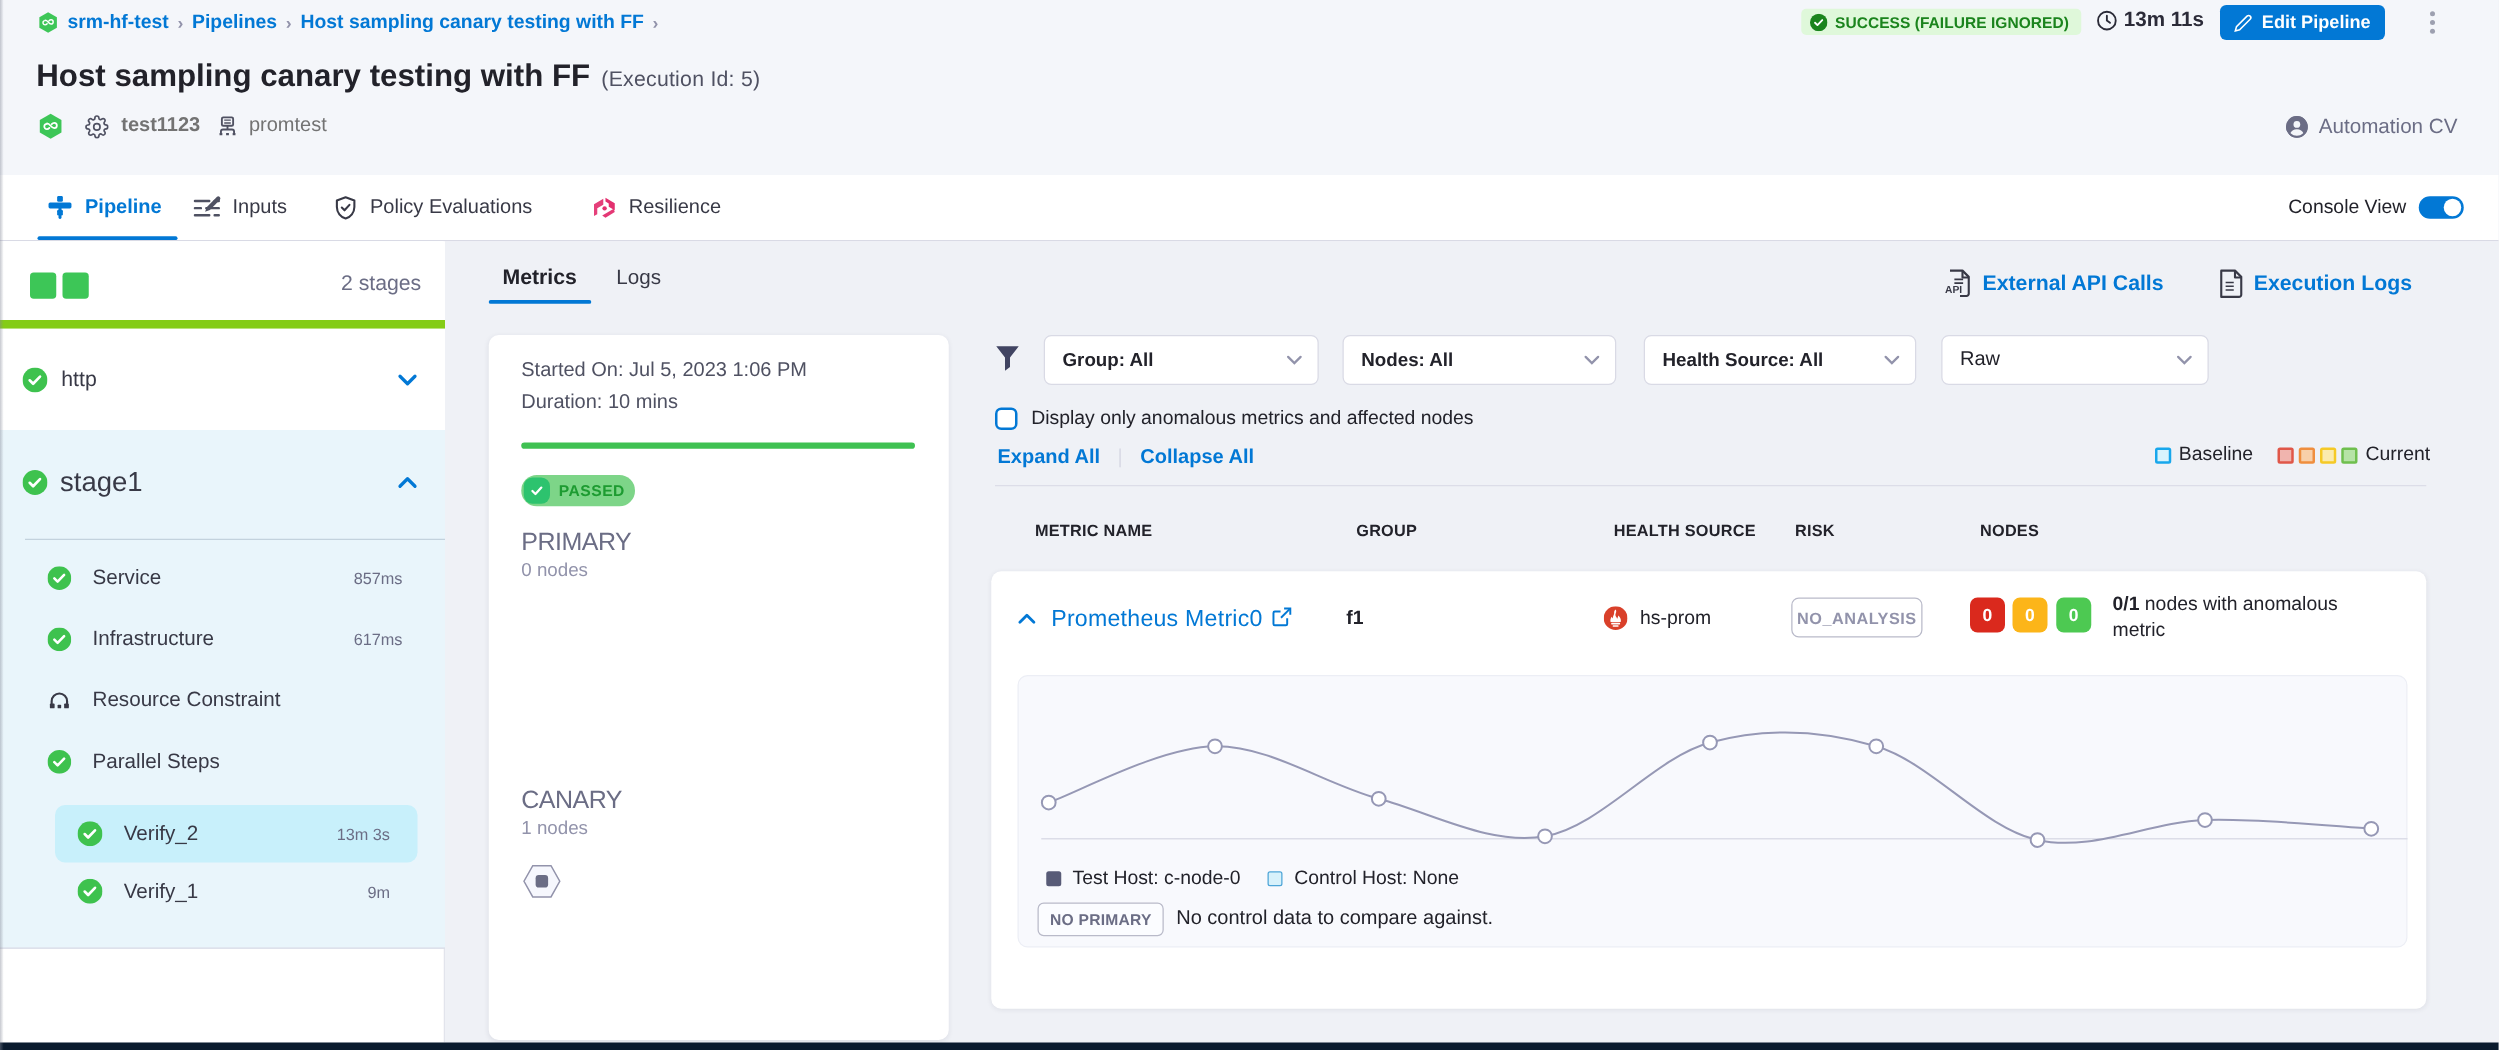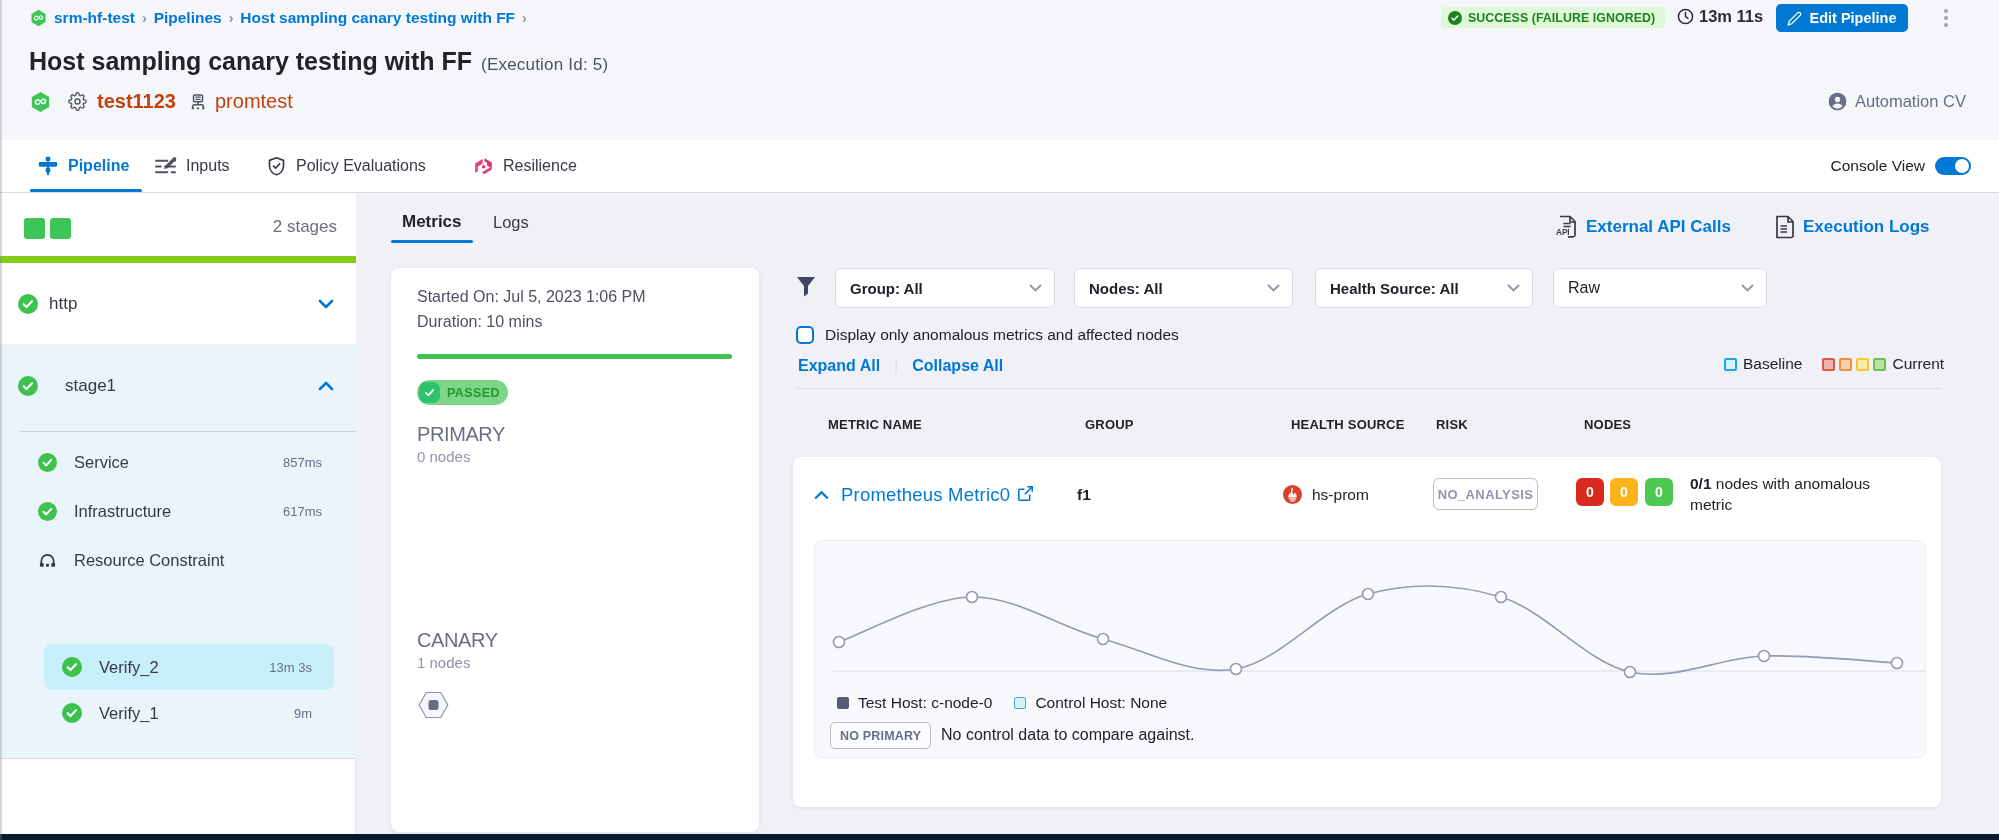--- a/index.html
+++ b/index.html
@@ -4,21 +4,21 @@
 <style>
 * { margin:0; padding:0; box-sizing:border-box; }
 html,body { width:1999px; height:840px; overflow:hidden; }
 body { font-family:"Liberation Sans", sans-serif; color:#22222a; background:#eff1f6; position:relative; }
 
 #header { position:absolute; left:0; top:0; width:1999px; height:140px; background:#f4f6fa; }
 #crumbs { position:absolute; left:30px; top:9px; font-size:15.5px; font-weight:bold; color:#0278d5; display:flex; align-items:center; gap:7px; }
 #crumbs .sep { color:#9293ab; font-weight:bold; font-size:14px; }
 #title { position:absolute; left:29px; top:47px; font-size:25px; letter-spacing:0; font-weight:bold; color:#22222a; }
 #title span { font-size:17px; font-weight:normal; color:#4f5162; margin-left:2px; letter-spacing:0.2px; }
-#meta { position:absolute; left:30px; top:90px; display:flex; align-items:center; font-size:20px; color:#c2410c; }
+#meta { position:absolute; left:30px; top:90px; display:flex; align-items:center; font-size:16px; color:#737373; }
 
 #statuschip { position:absolute; left:1441px; top:7px; height:21px; background:#dff8da; border-radius:4px; display:flex; align-items:center; padding:0 10px 0 7px; gap:6px; }
 #statuschip span { color:#1b841d; font-size:12.4px; font-weight:bold; letter-spacing:.05px; }
 #dur { position:absolute; left:1677px; top:7px; display:flex; align-items:center; gap:5px; font-size:16.5px; font-weight:bold; color:#2b2b38; }
 #editbtn { position:absolute; left:1776px; top:4px; width:132px; height:28px; background:#0278d5; border-radius:5px; color:#fff; font-size:14.5px; font-weight:bold; display:flex; align-items:center; justify-content:center; gap:7px; }
 #dots3 { position:absolute; left:1944px; top:9px; width:4px; }
 #dots3 i { display:block; width:4px; height:4px; border-radius:50%; background:#9da0b0; margin-bottom:3px; }
 #autocv { position:absolute; left:1828px; top:92px; display:flex; align-items:center; gap:8px; font-size:16.5px; color:#6b6d85; }
 
 #tabbar { position:absolute; left:0; top:140px; width:1999px; height:53px; background:#fff; border-bottom:1px solid #d9dae5; }
@@ -205,21 +205,21 @@
       <svg style="position:absolute; right:22px" width="16" height="10" viewBox="0 0 16 10" fill="none" stroke="#0278d5" stroke-width="2.6" stroke-linecap="round" stroke-linejoin="round">
           <path d="M2 2l6 6 6-6"></path>
         </svg>
     </div>
     <div id="stage1blk"></div>
     <div class="sbrow" style="top:173px; height:40px;">
       <svg class="ck" style="margin-left:18px" width="20" height="20" viewBox="0 0 16 16">
           <circle cx="8" cy="8" r="8" fill="#3ec24e"></circle>
           <path d="M4.6 8.2l2.2 2.2 4.4-4.6" stroke="#fff" stroke-width="1.7" fill="none" stroke-linecap="round" stroke-linejoin="round"></path>
         </svg>
-      <span class="lbl" style="font-size:17px; margin-left:27px">stage1</span>
+      <span class="lbl" style="font-size:22px; margin-left:10px">stage1</span>
       <svg style="position:absolute; right:22px" width="16" height="10" viewBox="0 0 16 10" fill="none" stroke="#0278d5" stroke-width="2.6" stroke-linecap="round" stroke-linejoin="round">
           <path d="M2 8l6-6 6 6"></path>
         </svg>
     </div>
     <div style="position:absolute; left:20px; top:238px; width:336px; height:1px; background:#c3d2dd"></div>
     <div class="sbrow" style="top:251px; height:36px;">
       <svg class="ck" style="margin-left:38px" width="19" height="19" viewBox="0 0 16 16">
           <circle cx="8" cy="8" r="8" fill="#3ec24e"></circle>
           <path d="M4.6 8.2l2.2 2.2 4.4-4.6" stroke="#fff" stroke-width="1.7" fill="none" stroke-linecap="round" stroke-linejoin="round"></path>
         </svg>
@@ -235,20 +235,27 @@
         <span class="tm">617ms</span>
     </div>
     <div class="sbrow" style="top:349px; height:36px;">
       <svg class="ck" style="margin-left:38px" width="19" height="19" viewBox="0 0 20 20" fill="none" stroke="#383946" stroke-width="1.8">
           <path d="M3.5 12.5v-2a6.5 6.5 0 0 1 13 0v2" stroke-linecap="round"></path>
           <rect x="2" y="12.5" width="4" height="4" rx="0.8" fill="#383946" stroke="none"></rect>
           <rect x="14" y="12.5" width="4" height="4" rx="0.8" fill="#383946" stroke="none"></rect>
           <rect x="8.5" y="13.5" width="3" height="3" rx="0.6" fill="#383946" stroke="none"></rect>
         </svg>
       <span class="lbl">Resource Constraint</span>
+    </div>
+    <div class="sbrow" style="top:398px; height:36px;">
+      <svg class="ck" style="margin-left:38px" width="19" height="19" viewBox="0 0 16 16">
+          <circle cx="8" cy="8" r="8" fill="#3ec24e"></circle>
+          <path d="M4.6 8.2l2.2 2.2 4.4-4.6" stroke="#fff" stroke-width="1.7" fill="none" stroke-linecap="round" stroke-linejoin="round"></path>
+        </svg>
+      <span class="lbl">Parallel Steps</span>
     </div>
     <div id="vhl"></div>
     <div class="sbrow" style="top:453px; height:42px;">
       <svg class="ck" style="margin-left:62px" width="20" height="20" viewBox="0 0 16 16">
           <circle cx="8" cy="8" r="8" fill="#3ec24e"></circle>
           <path d="M4.6 8.2l2.2 2.2 4.4-4.6" stroke="#fff" stroke-width="1.7" fill="none" stroke-linecap="round" stroke-linejoin="round"></path>
         </svg>
       <span class="lbl">Verify_2</span>
         <span class="tm" style="right:44px">13m 3s</span>
     </div>

